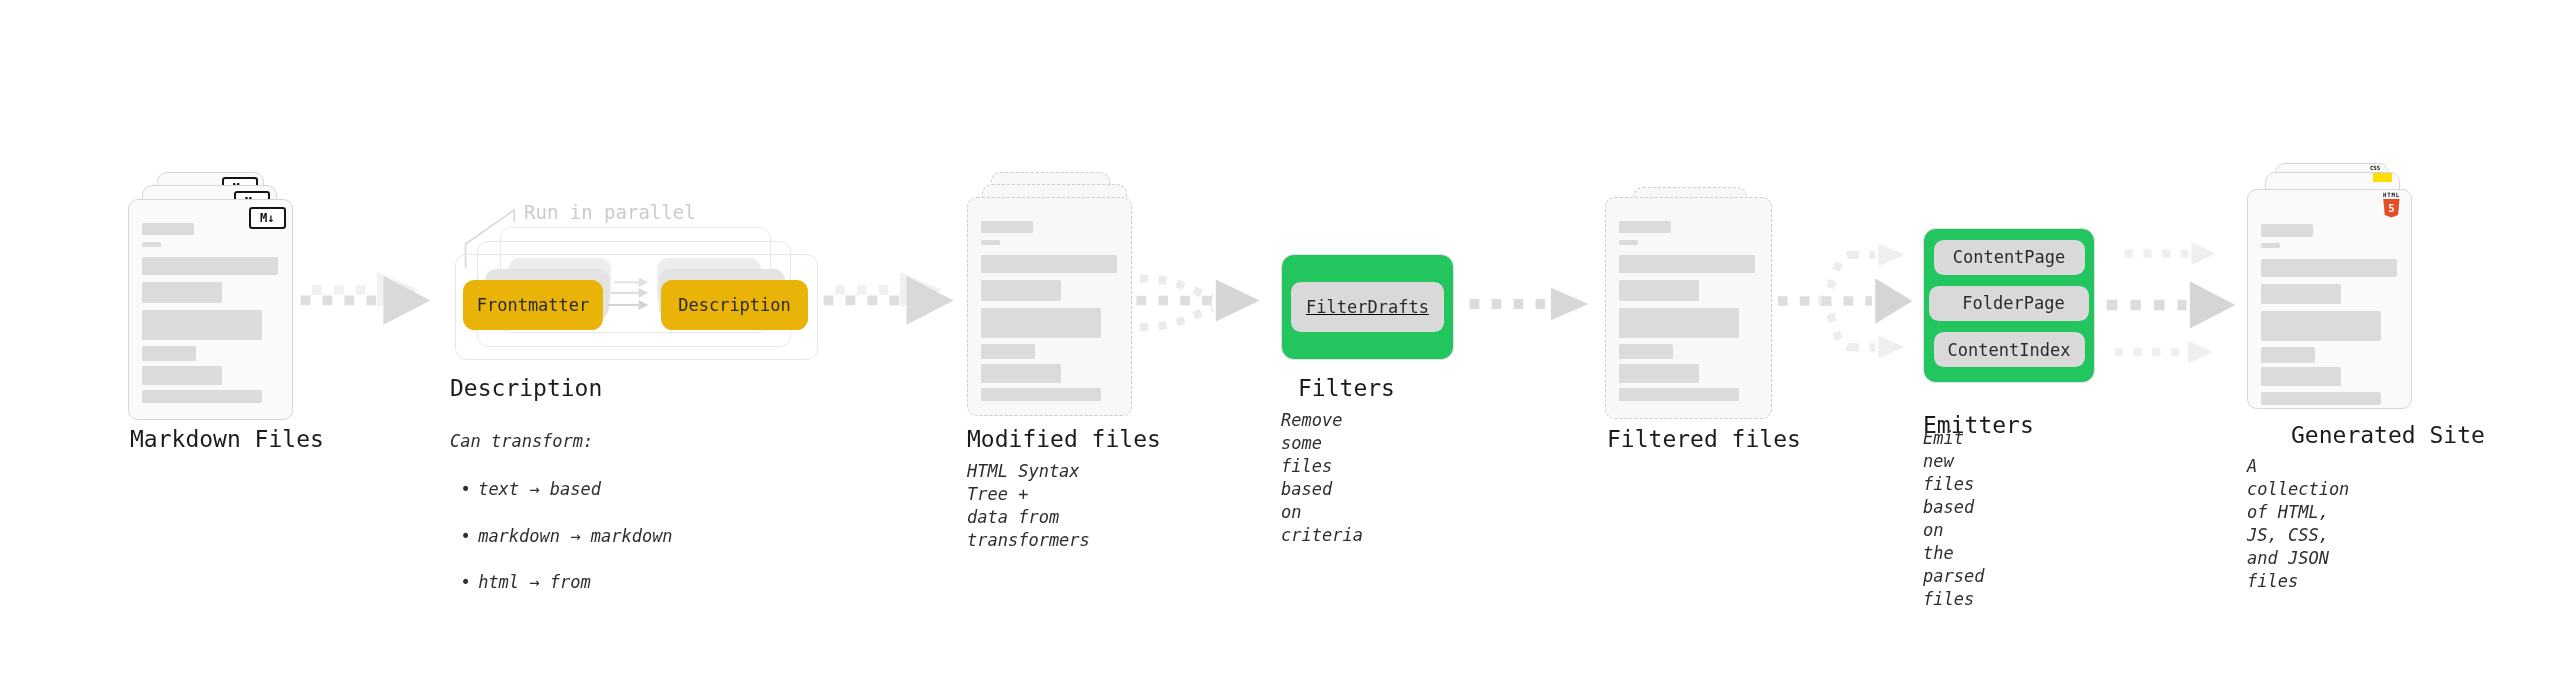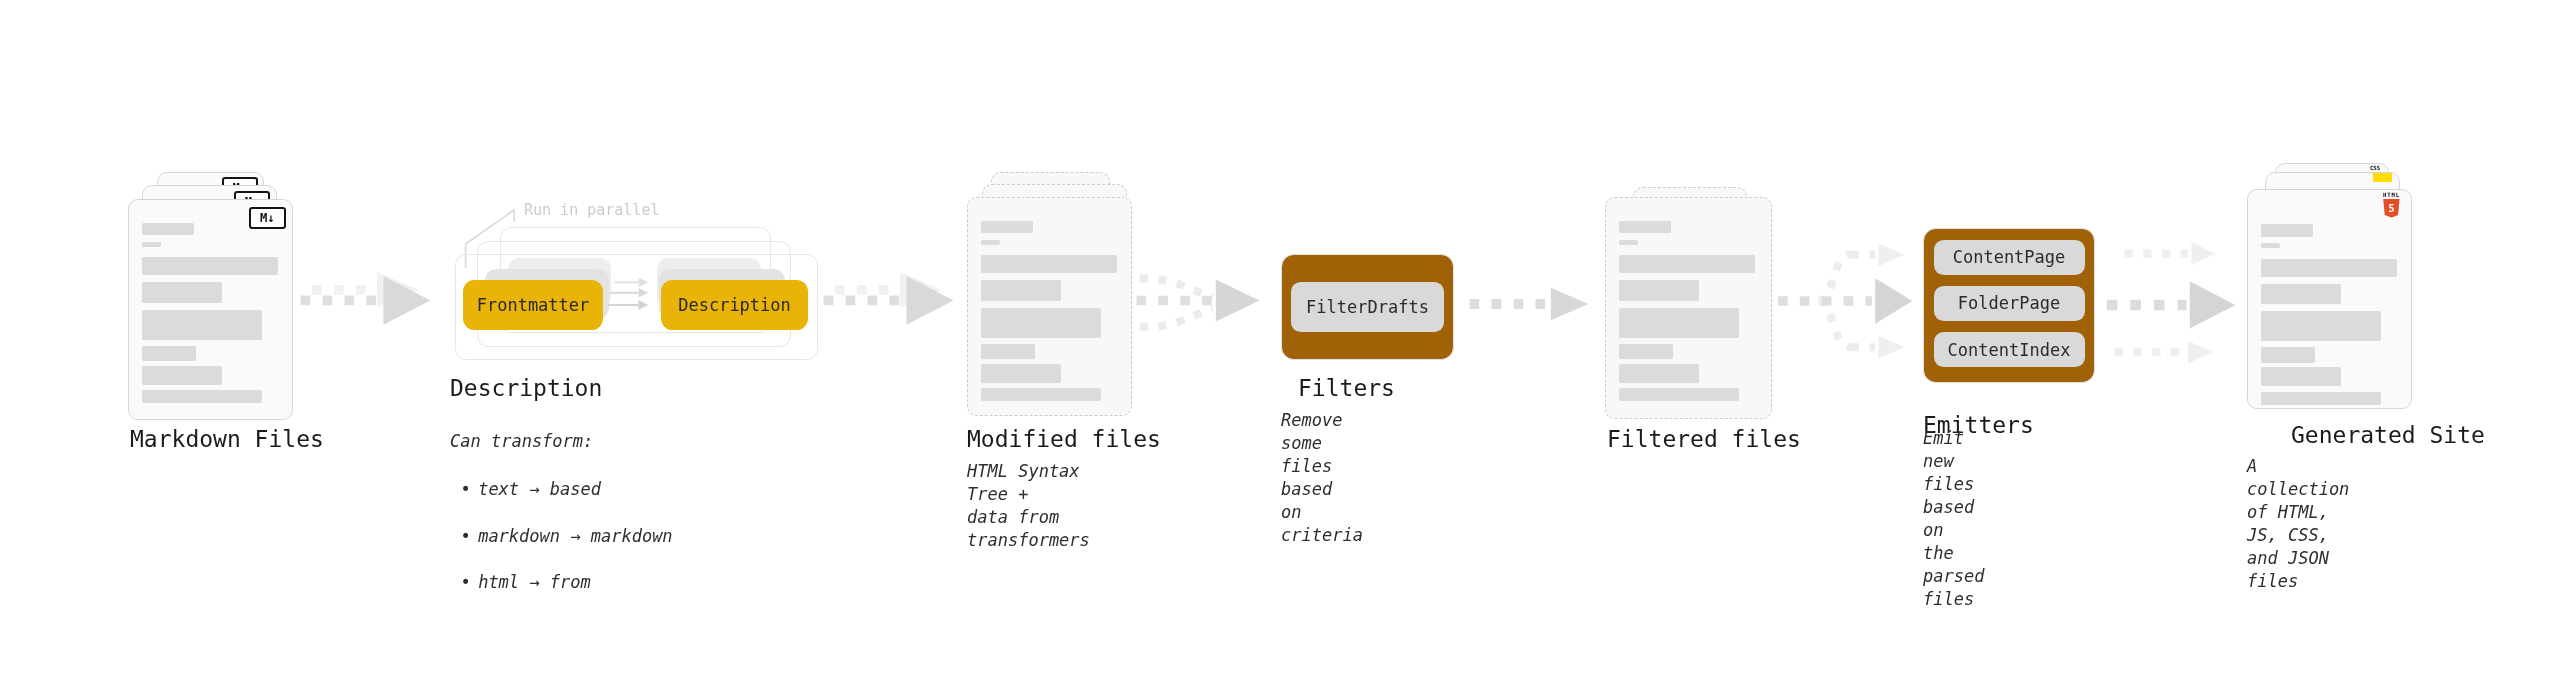--- a/index.html
+++ b/index.html
@@ -28,28 +28,28 @@
 
   
   .t-box{position:absolute;border:1.6px solid #e7e7e7;border-radius:11.4px;box-sizing:border-box;background:transparent;}
   .pill{position:absolute;border-radius:11.4px;display:flex;align-items:center;justify-content:center;
         font-size:17px;color:#2b2b2b;box-sizing:border-box;}
   .pill.l0{background:#ededed;}
   .pill.l1{background:#e3e3e3;}
   .pill.l2{background:#eab308;}
 
   
-  .frame-box{position:absolute;border:1.6px solid #e0e0e0;border-radius:13px;background:#a16207;box-sizing:border-box;}
+  .frame-box{position:absolute;border:1.6px solid #e0e0e0;border-radius:13px;background:#22c55e;box-sizing:border-box;}
   .frame-pill{background:#d9d9d9;border-radius:9.8px;display:flex;align-items:center;justify-content:center;
               font-size:17px;color:#2b2b2b;}
 
   
   .stage-title{position:absolute;font-size:23px;color:#1b1b1b;white-space:nowrap;line-height:26px;}
   .stage-desc{position:absolute;font-size:17px;color:#2e2e2e;line-height:23px;white-space:pre-line;font-style:italic;}
-  .annotation{position:absolute;font-size:15px;color:#cbcbcb;white-space:nowrap;}
+  .annotation{position:absolute;font-size:19px;color:#cbcbcb;white-space:nowrap;}
   .bullet-row{display:flex;gap:7.3px;margin-top:3.3px;padding-left:10.6px;font-size:17px;color:#2e2e2e;line-height:20.3px;white-space:nowrap;}
 </style>
 </head>
 <body>
 
 <div class="canvas">
 
   <div class="abs" style="left:0;top:0;">
     <div class="doc-card" style="left:157px;top:172px;width:107px;height:195px;">
       <div class="md-badge" style="right:4.9px;top:4.1px;">
@@ -162,21 +162,21 @@
   </div>
 
   <svg class="abs" style="left:1136px;top:260px;" width="137" height="81" viewBox="0 0 168 100">
     <path d="M4,23 C52,23 62,36 94,46" fill="none" stroke="#ebebeb" stroke-width="10" stroke-dasharray="10 13"></path>
     <path d="M4,83 C52,83 62,70 94,60" fill="none" stroke="#ebebeb" stroke-width="10" stroke-dasharray="10 13"></path>
     <line x1="0" y1="50" x2="94" y2="50" stroke="#dedede" stroke-width="12" stroke-dasharray="12 15"></line>
     <polygon points="98,24 98,76 152,50" fill="#d6d6d6"></polygon>
   </svg>
 
   <div class="abs" style="left:0;top:0;">
-    <div class="frame-box" style="left:1281px;top:254px;width:173px;height:106px;display:flex;align-items:center;justify-content:center;">
+    <div class="frame-box" style="left:1281px;top:254px;width:173px;height:106px;display:flex;align-items:center;justify-content:center;text-decoration:underline;">
       <div class="frame-pill" style="width:153px;height:50px;">
         <span>FilterDrafts</span>
       </div>
     </div>
     <div class="stage-title" style="left:1281px;top:375px;margin-left:17px;">Filters</div>
     <div class="stage-desc" style="left:1281px;top:409px;">Remove some files based
 on criteria</div>
   </div>
 
   <svg class="abs" style="left:1468px;top:286px;" width="122" height="36" viewBox="0 0 150 44">
@@ -210,21 +210,21 @@
     <polygon points="126,117 126,145 158,131" fill="#efefef"></polygon>
     <line x1="2" y1="74" x2="118" y2="74" stroke="#dedede" stroke-width="12" stroke-dasharray="12 15"></line>
     <polygon points="122,46 122,102 168,74" fill="#d5d5d5"></polygon>
   </svg>
 
   <div class="abs" style="left:0;top:0;">
     <div class="frame-box" style="left:1923px;top:228px;width:172px;height:155px;display:flex;flex-direction:column;align-items:center;gap:11.4px;padding-top:10.6px;">
       <div class="frame-pill" style="width:151px;height:35px;">
         <span>ContentPage</span>
       </div>
-      <div class="frame-pill" style="width:151px;height:35px;">
+      <div class="frame-pill" style="width:151px;height:35px;padding-left:9px;">
         <span>FolderPage</span>
       </div>
       <div class="frame-pill" style="width:151px;height:35px;">
         <span>ContentIndex</span>
       </div>
     </div>
     <div class="stage-title" style="left:1923px;top:412px;">Emitters</div>
     <div class="stage-desc" style="left:1923px;top:427px;">Emit new files based on
 the parsed files</div>
   </div>

